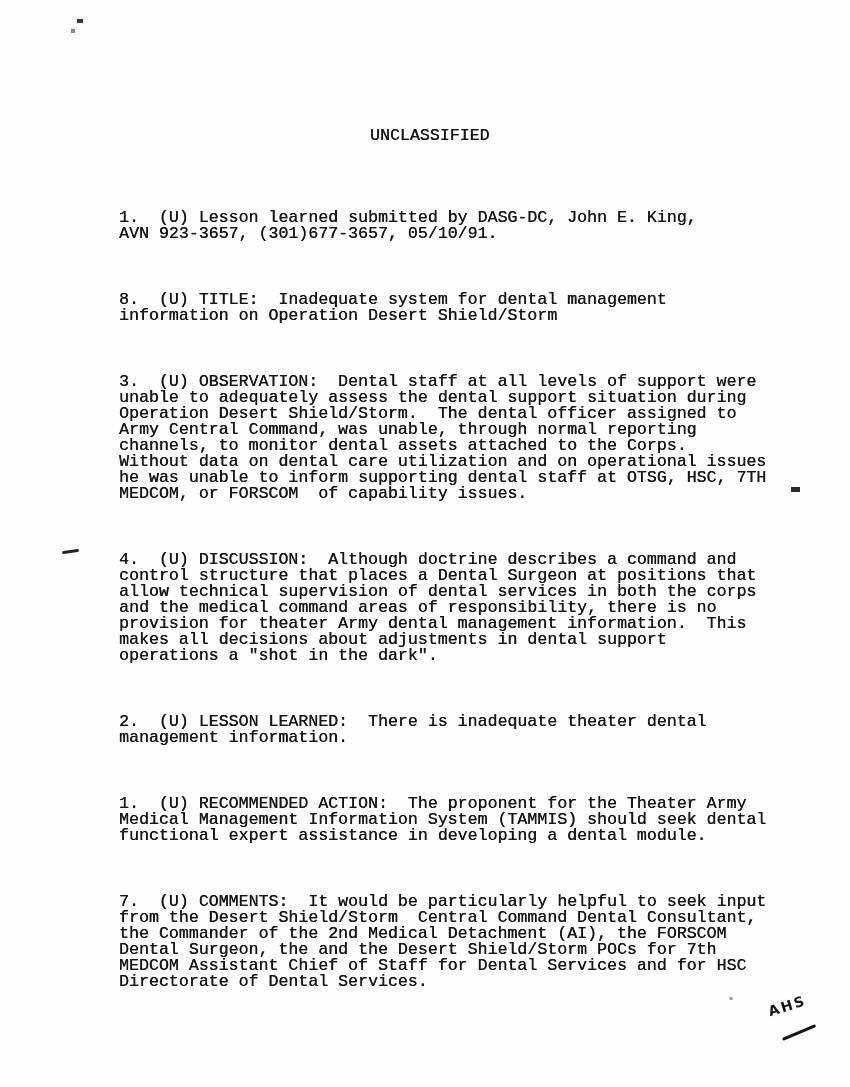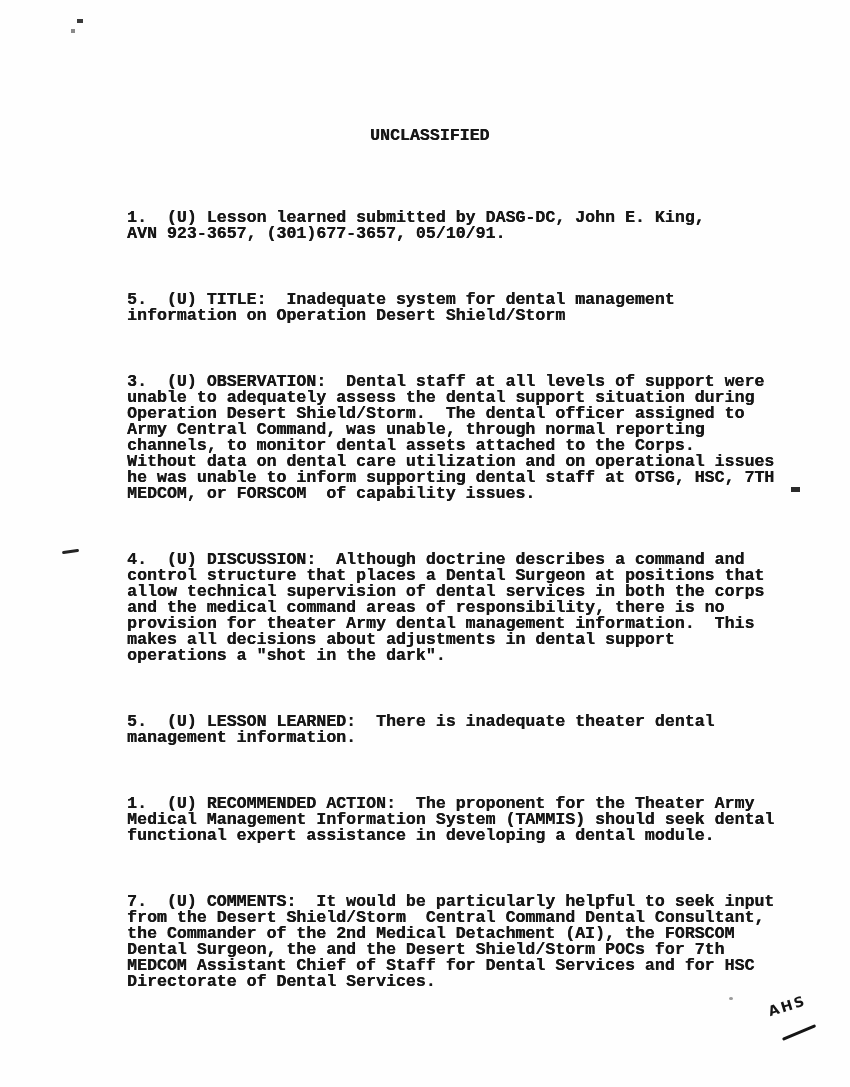--- a/index.html
+++ b/index.html
@@ -15,28 +15,28 @@
     overflow: hidden;
     font-family: "Liberation Mono", "DejaVu Sans Mono", monospace;
   }
   .doc {
     position: absolute;
     left: 119px;
     top: 96px;
     width: 700px;
     font-size: 16.6px;
     line-height: 16px;
-    font-weight: 700;
+    font-weight: 400;
     color: #171717;
     letter-spacing: 0;
     white-space: pre;
     text-shadow: 0.3px 0 0 currentColor;
   }
   .doc p {
-    margin: 18px 0 0 8px;
+    margin: 18px 0 0 0;
   }
   .cls-header {
     margin: 0 0 0 251px;
   }
   
   .speck-1 {
     position: absolute; left: 77px; top: 19px;
     width: 6px; height: 4px; background: #3a3a3a;
   }
   .speck-2 {
@@ -74,38 +74,38 @@
 </head>
 <body>
 
 <div class="page">
 
   <div class="doc">
     <div class="cls-header">UNCLASSIFIED</div>
 
     <p>1.  (U) Lesson learned submitted by DASG-DC, John E. King,
 AVN 923-3657, (301)677-3657, 05/10/91.</p>
-    <p>5.  (U) TITLE:  Inadequate system for dental management
+    <p>8.  (U) TITLE:  Inadequate system for dental management
 information on Operation Desert Shield/Storm</p>
     <p>3.  (U) OBSERVATION:  Dental staff at all levels of support were
 unable to adequately assess the dental support situation during
 Operation Desert Shield/Storm.  The dental officer assigned to
 Army Central Command, was unable, through normal reporting
 channels, to monitor dental assets attached to the Corps.
 Without data on dental care utilization and on operational issues
 he was unable to inform supporting dental staff at OTSG, HSC, 7TH
 MEDCOM, or FORSCOM  of capability issues.</p>
     <p>4.  (U) DISCUSSION:  Although doctrine describes a command and
 control structure that places a Dental Surgeon at positions that
 allow technical supervision of dental services in both the corps
 and the medical command areas of responsibility, there is no
 provision for theater Army dental management information.  This
 makes all decisions about adjustments in dental support
 operations a "shot in the dark".</p>
-    <p>5.  (U) LESSON LEARNED:  There is inadequate theater dental
+    <p>2.  (U) LESSON LEARNED:  There is inadequate theater dental
 management information.</p>
     <p>1.  (U) RECOMMENDED ACTION:  The proponent for the Theater Army
 Medical Management Information System (TAMMIS) should seek dental
 functional expert assistance in developing a dental module.</p>
     <p>7.  (U) COMMENTS:  It would be particularly helpful to seek input
 from the Desert Shield/Storm  Central Command Dental Consultant,
 the Commander of the 2nd Medical Detachment (AI), the FORSCOM
 Dental Surgeon, the and the Desert Shield/Storm POCs for 7th
 MEDCOM Assistant Chief of Staff for Dental Services and for HSC
 Directorate of Dental Services.</p>

